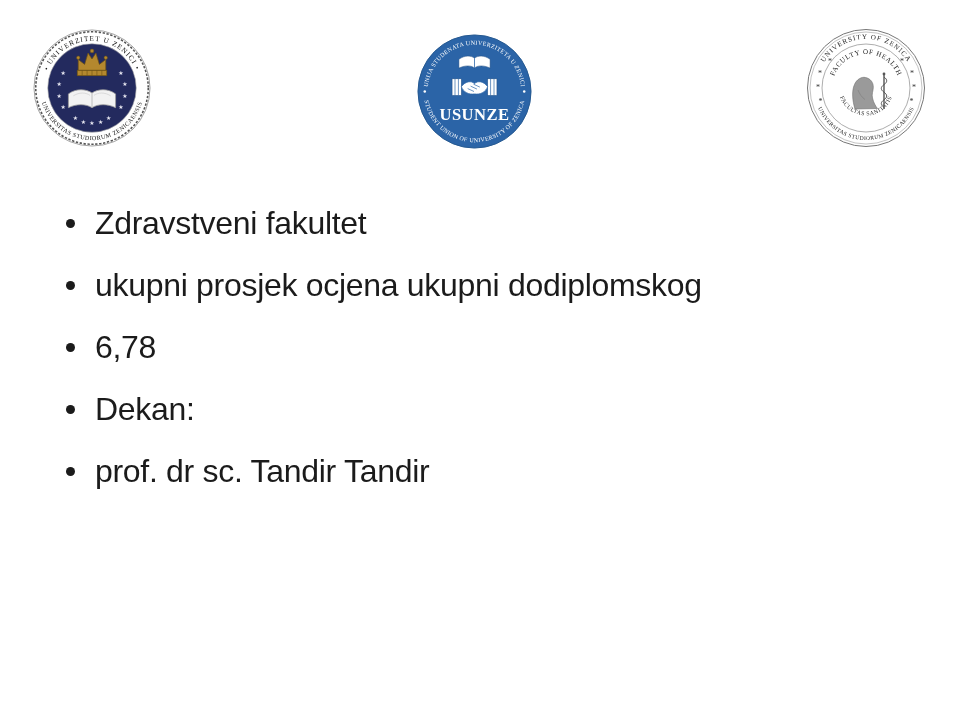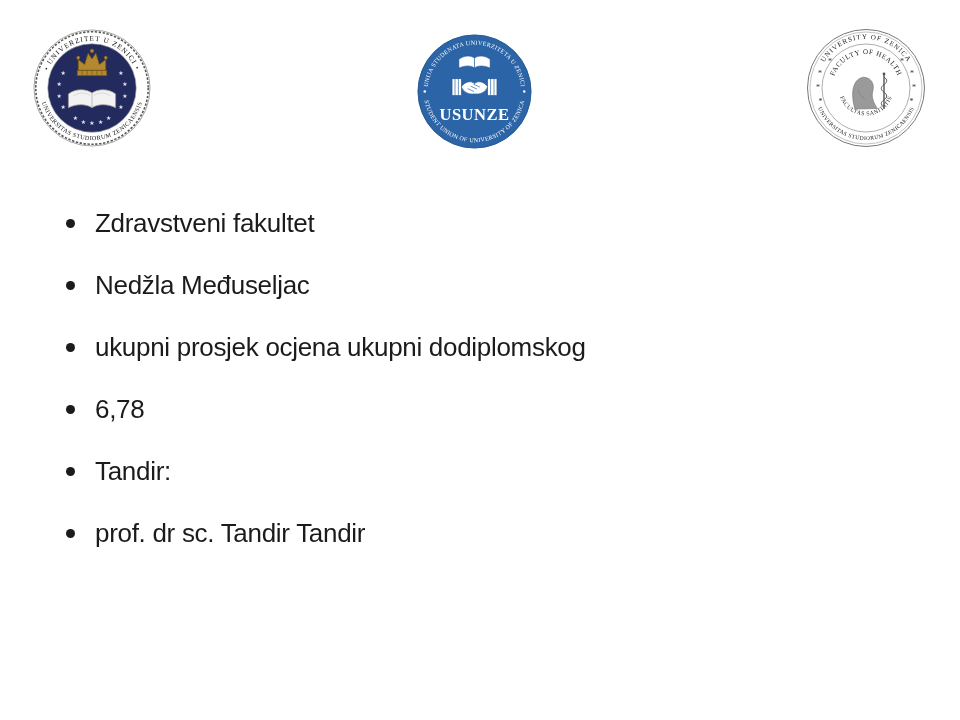--- a/index.html
+++ b/index.html
@@ -9,21 +9,21 @@
   }
   .logo { position:absolute; }
   .logo svg { display:block; width:100%; height:100%; }
   #logo-unze   { left:33px;  top:29px; width:118px; height:118px; }
   #logo-usunze { left:416px; top:33px; width:117px; height:117px; }
   #logo-health { left:806px; top:28px; width:120px; height:120px; }
 
   .bullets { position:absolute; left:66px; top:200px; width:846px;
              margin:0; padding:0; list-style:none; }
   .bullets li { position:relative; padding-left:29px; margin:0 0 16px 0;
-                font-size:26px; line-height:46px; color:#1b1b1b;
+                font-size:32px; line-height:46px; color:#1b1b1b;
                 letter-spacing:-0.3px; }
   .dot { position:absolute; left:0; top:19px; width:9px; height:9px;
          border-radius:50%; background:#1b1b1b; }
   .line { display:block; white-space:nowrap; }
 
   .seal-serif { font-family:"Liberation Serif", serif; }
 </style>
 </head>
 <body>
 
@@ -159,33 +159,29 @@
     </svg>
   </div>
 
   <ul class="bullets">
     <li>
       <span class="dot"></span>
       <span class="line">Zdravstveni fakultet</span>
     </li>
     <li>
       <span class="dot"></span>
-      <span class="line">Nedžla Međuseljac</span>
-    </li>
-    <li>
-      <span class="dot"></span>
       <span class="line">ukupni prosjek ocjena ukupni dodiplomskog</span>
     </li>
     <li>
       <span class="dot"></span>
       <span class="line">6,78</span>
     </li>
     <li>
       <span class="dot"></span>
-      <span class="line">Tandir:</span>
+      <span class="line">Dekan:</span>
     </li>
     <li>
       <span class="dot"></span>
       <span class="line">prof. dr sc. Tandir Tandir</span>
     </li>
   </ul>
 
 </div>
 
 </body></html>

